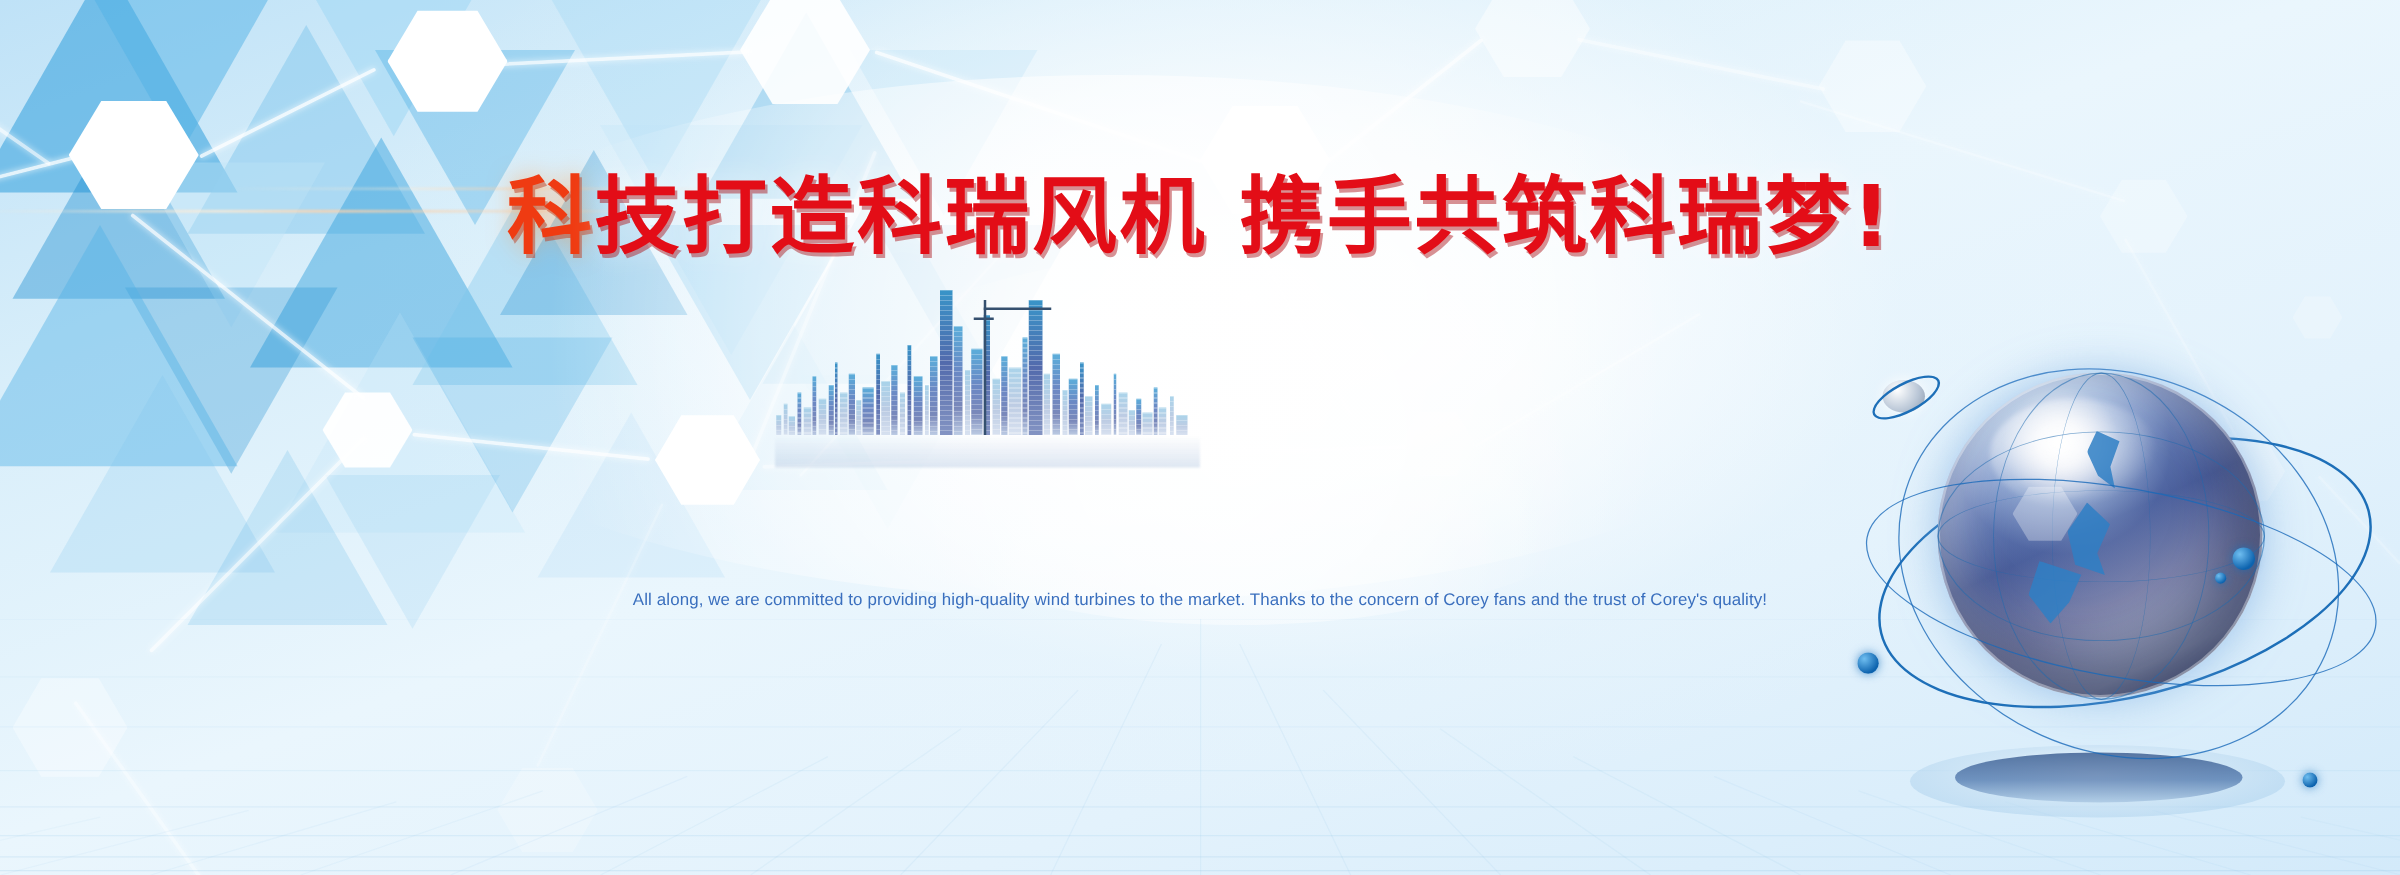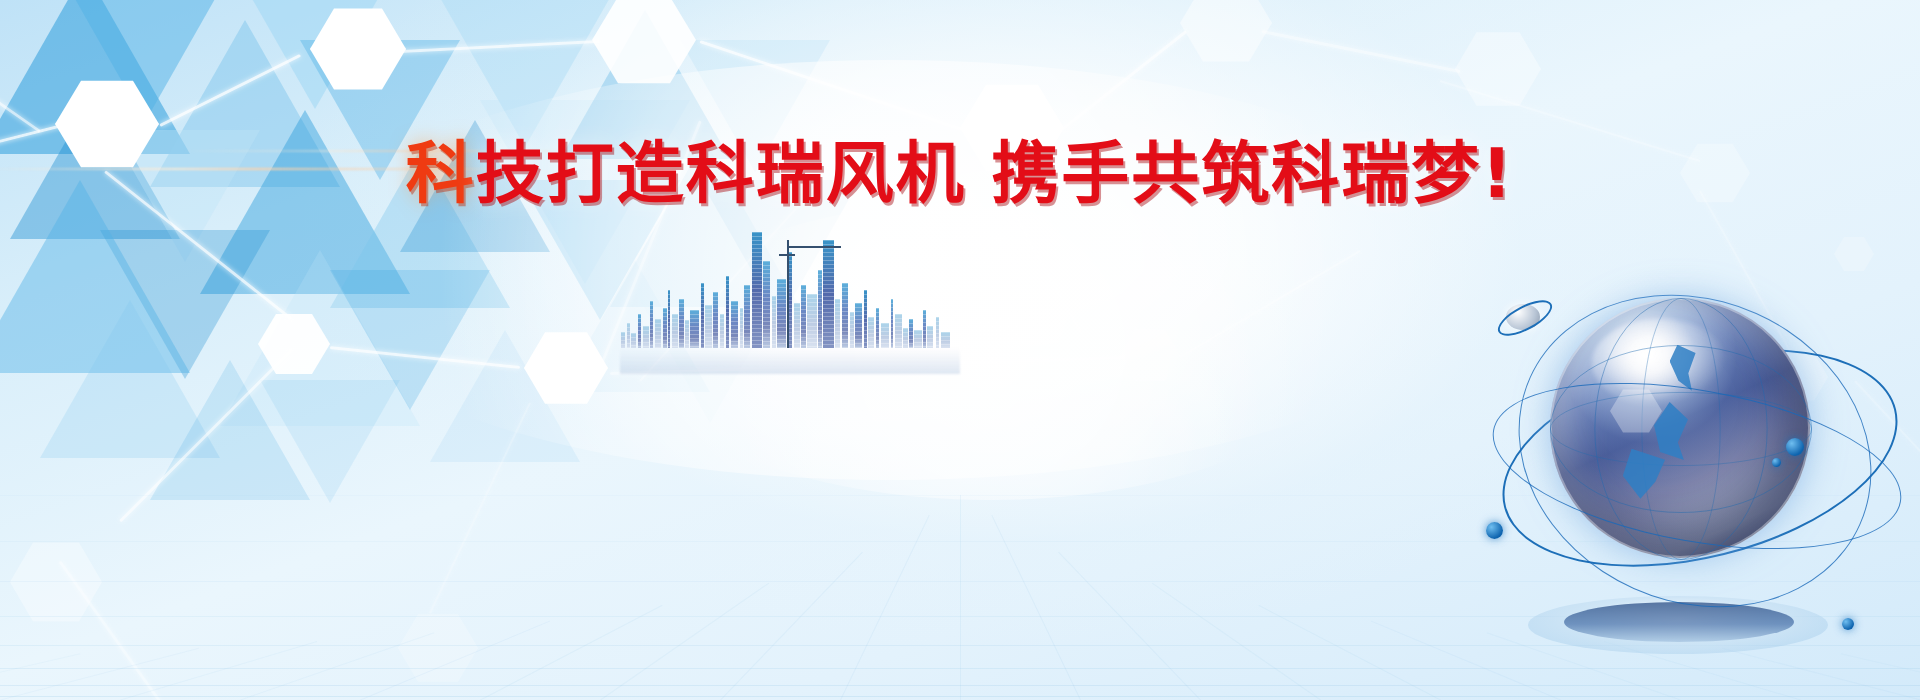--- a/index.html
+++ b/index.html
@@ -357,15 +357,16 @@
     <div class="sat-ring" style="left:5px;top:66px;"></div>
   </div>
 
   <div class="chip-hex" style="right:258px;top:388px;width:52px;height:46px;opacity:.55;"></div>
   <div class="chip-hex" style="right:46px;top:236px;width:40px;height:36px;opacity:.4;"></div>
 
   <div class="content">
     <div class="headline">
       <span class="flame">科</span><span>技打造科瑞风机 携手共筑科瑞梦!</span>
     </div>
+    <div class="sub-en">All along, we are committed to providing high-quality wind turbines to the market. Thanks to the concern of Corey fans and the trust of Corey's quality!</div>
   </div>
 
 </div>
 
 </body></html>

